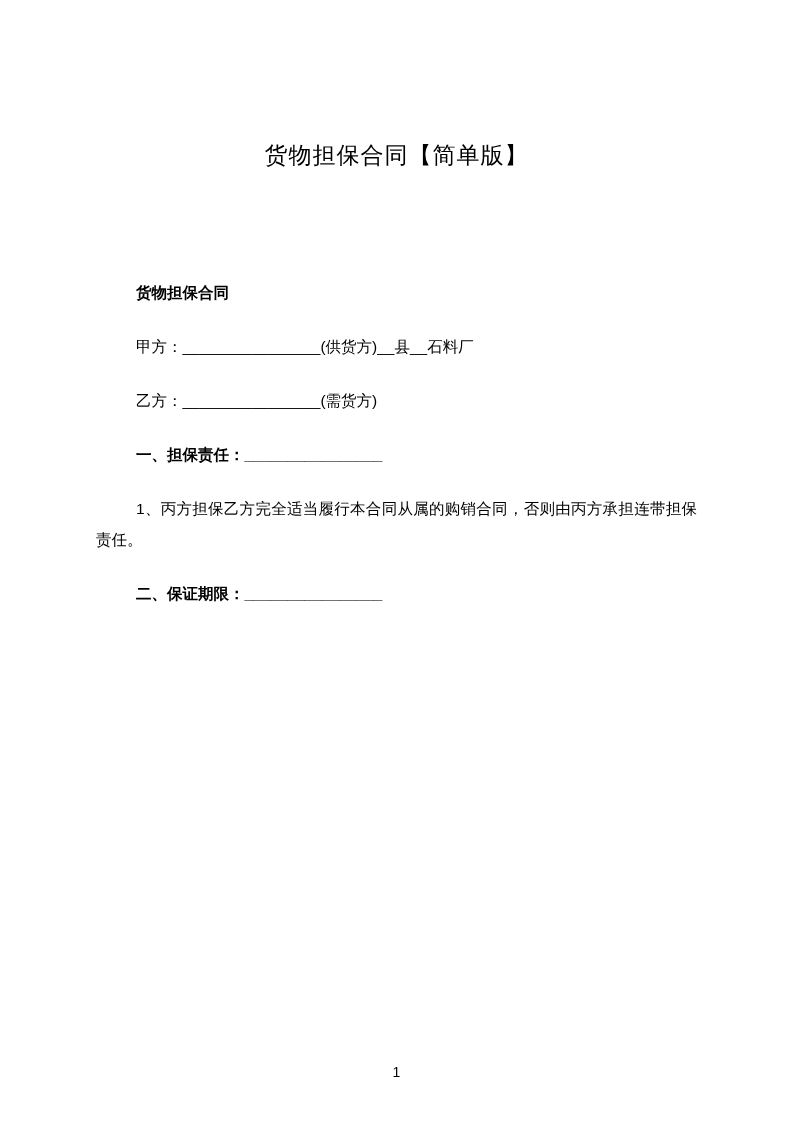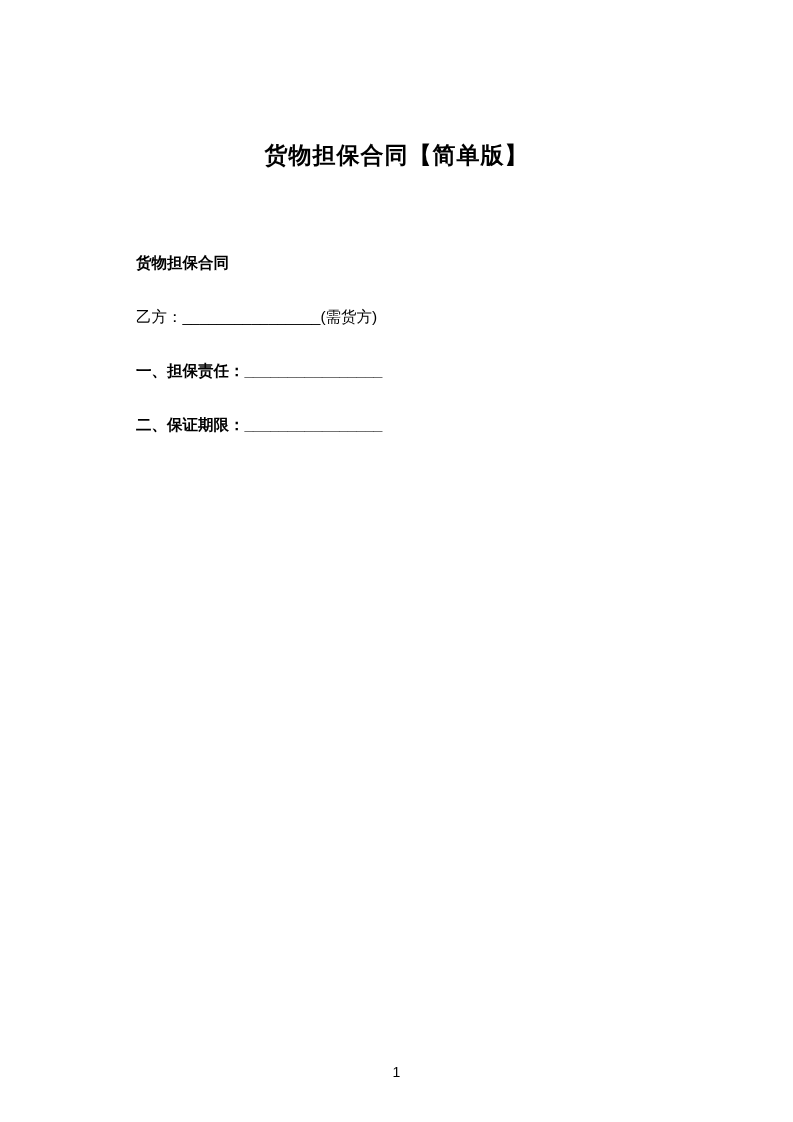--- a/index.html
+++ b/index.html
@@ -16,25 +16,25 @@
     color: #000000;
     font-family: "Liberation Sans", "DejaVu Sans", sans-serif;
     overflow: hidden;
     box-sizing: border-box;
   }
   .doc-title {
     margin: 0;
     padding-top: 140px;
     text-align: center;
     font-size: 23px;
-    font-weight: bold;
+    font-weight: normal;
     letter-spacing: 1px;
   }
   .content {
-    margin-top: 76px;
+    margin-top: 106px;
     padding: 0 96px;
     font-size: 15.5px;
     line-height: 31px;
     text-align: justify;
   }
   .para {
     margin: 0 0 23px 0;
     text-indent: 40px;
     word-break: break-all;
   }
@@ -51,19 +51,21 @@
   }
 </style>
 </head>
 <body>
 
 <div class="page">
   <h1 class="doc-title">货物担保合同【简单版】</h1>
 
   <div class="content" id="paragraph-container">
       <p class="para bold">货物担保合同</p>
+      <p class="para">甲方：________________(供货方)__县__石料厂</p>
       <p class="para">乙方：________________(需货方)</p>
       <p class="para bold">一、担保责任：________________</p>
+      <p class="para">1、丙方担保乙方完全适当履行本合同从属的购销合同，否则由丙方承担连带担保责任。</p>
       <p class="para bold">二、保证期限：________________</p>
     </div>
 
   <div class="page-number">1</div>
 </div>
 
 </body></html>

